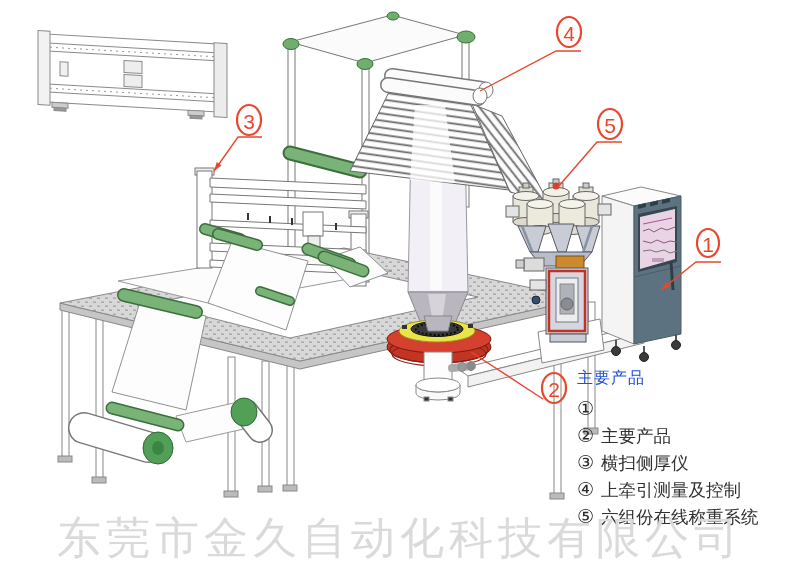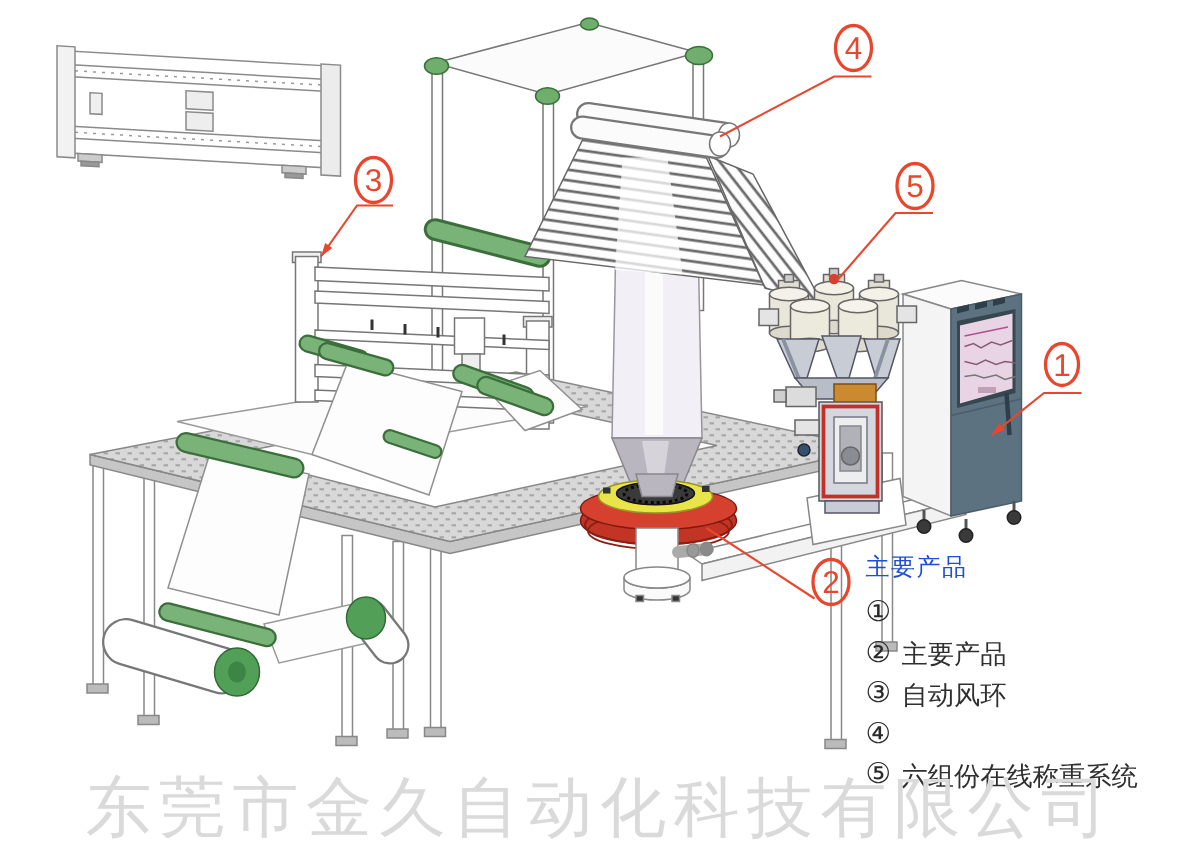--- a/index.html
+++ b/index.html
@@ -317,24 +317,25 @@
   <div class="legend-list">
     <div class="legend-item">
       <span class="num">①</span>
     </div>
     <div class="legend-item">
       <span class="num">②</span>
       <span>主要产品</span>
     </div>
     <div class="legend-item">
       <span class="num">③</span>
-      <span>自动风环</span>
+      <span>横扫侧厚仪</span>
     </div>
     <div class="legend-item">
       <span class="num">④</span>
+      <span>上牵引测量及控制</span>
     </div>
     <div class="legend-item">
       <span class="num">⑤</span>
       <span>六组份在线称重系统</span>
     </div>
   </div>
 </div>
 
 <div class="company">东莞市金久自动化科技有限公司</div>
 

